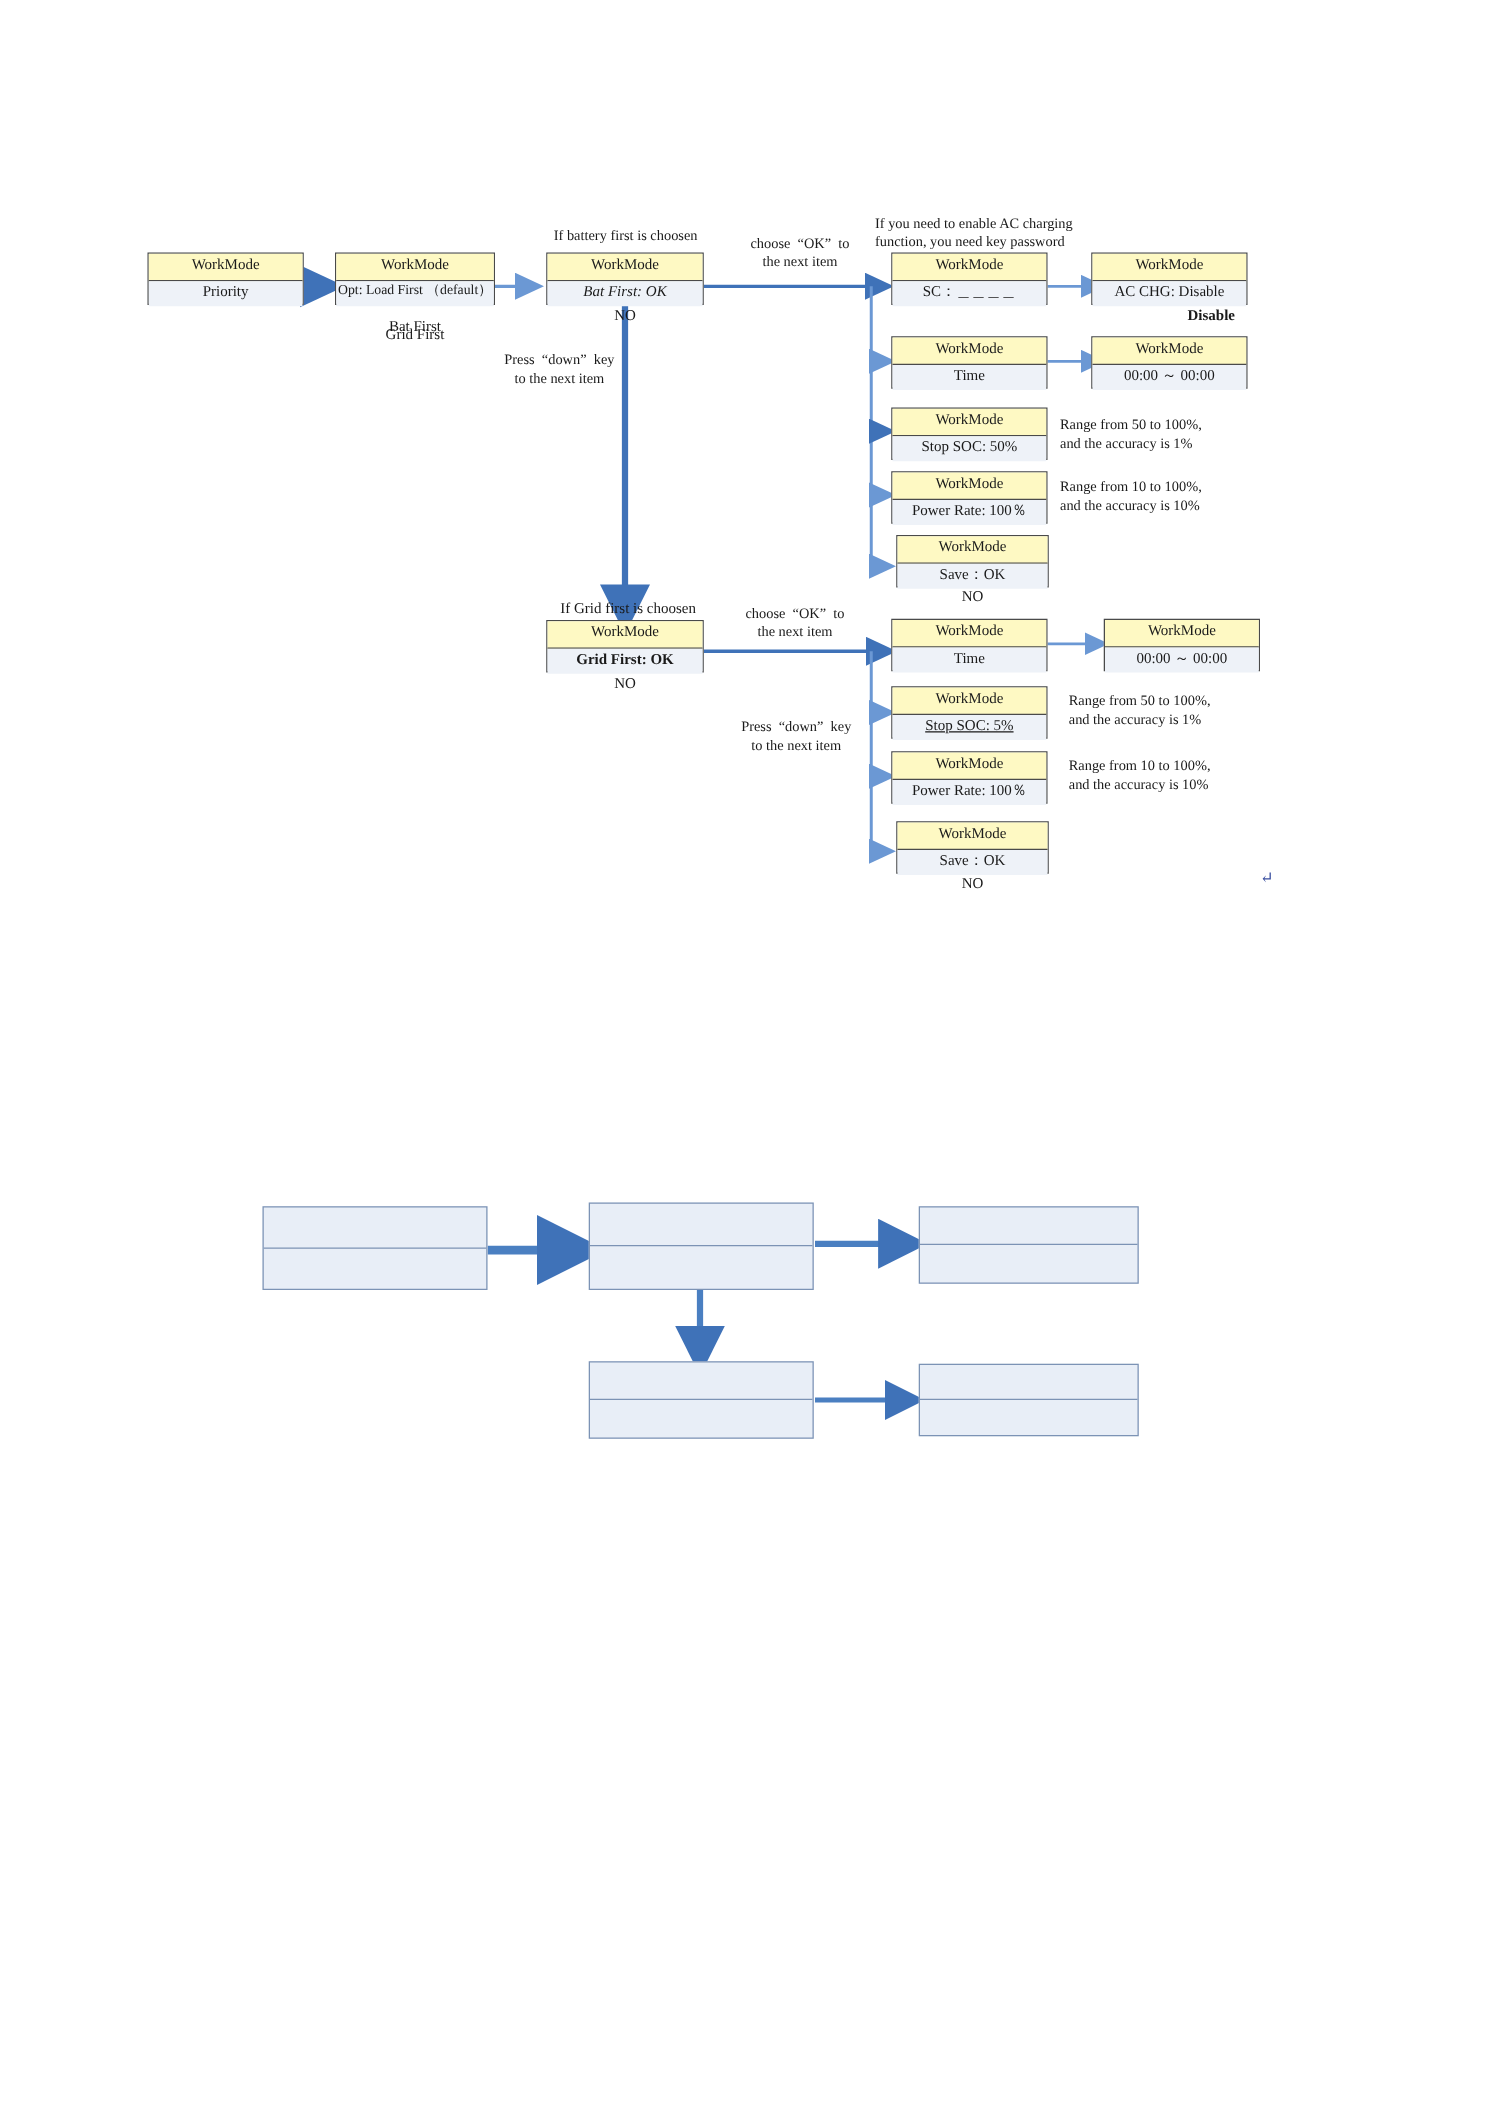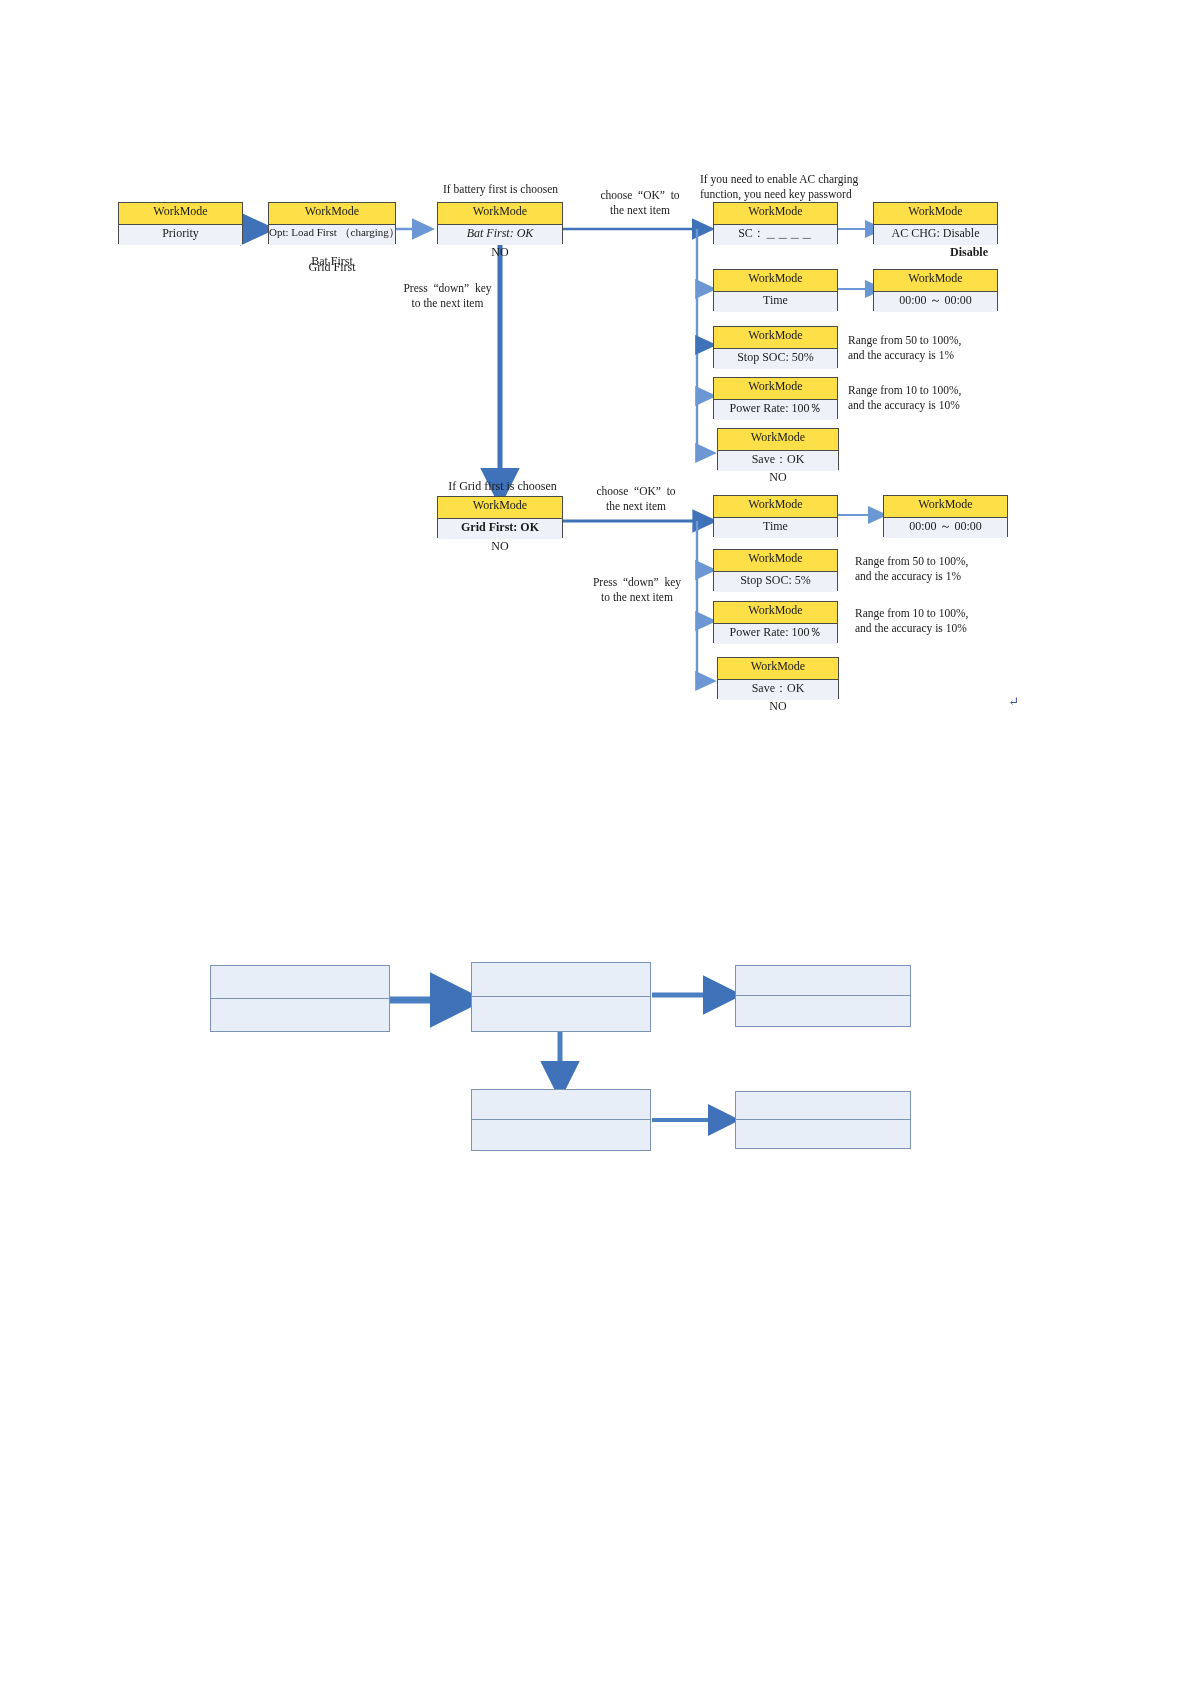--- a/index.html
+++ b/index.html
@@ -25,21 +25,21 @@
   .box {
     position: absolute;
     border: 1.4px solid #4a4a4a;
     background: #eef2f8;
     box-sizing: border-box;
   }
   .box .hdr {
     border-bottom: 1.4px solid #4a4a4a;
     text-align: center;
     line-height: 1.45;
-    background: #fde047;
+    background: #fef9c3;
     white-space: nowrap;
   }
   .box .val {
     text-align: center;
     line-height: 1.45;
     background: #eef2f8;
     white-space: nowrap;
   }
   .undertext {
     position: absolute;
@@ -139,21 +139,21 @@
     <line x1="652" y1="1120" x2="730" y2="1120" stroke="#4a7fc1" stroke-width="4" marker-end="url(#ahbig)"></line>
   </svg>
 
   <div class="box" style="left:118px; top:202px; width:125px; height:42px; font-size:12px;">
     <div class="hdr" style="height:21px;">WorkMode</div>
     <div class="val" style="height:20px;">Priority</div>
   </div>
 
   <div class="box" style="left:268px; top:202px; width:128px; height:42px; font-size:12px;">
     <div class="hdr" style="height:21px;">WorkMode</div>
-    <div class="val" style="height:20px; font-size:11px;">Opt: Load First （charging）</div>
+    <div class="val" style="height:20px; font-size:11px;">Opt: Load First （default）</div>
   </div>
   <div class="undertext" style="left:268px; top:253px; width:128px; font-size:12px;">Bat  First</div>
   <div class="undertext" style="left:268px; top:259px; width:128px; font-size:12px;">Grid  First</div>
 
   <div class="box" style="left:437px; top:202px; width:126px; height:42px; font-size:12px;">
     <div class="hdr" style="height:21px;">WorkMode</div>
     <div class="val" style="height:20px;font-style:italic;">Bat   First: OK</div>
   </div>
   <div class="undertext" style="left:437px; top:244px; width:126px; font-size:12px;">NO</div>
   <div class="caption" style="left:428px; top:182px; width:145px; font-size:11.5px;">If battery first is choosen</div>
@@ -225,21 +225,21 @@
     <div class="val" style="height:20px;">Time</div>
   </div>
 
   <div class="box" style="left:883px; top:495px; width:125px; height:42px; font-size:12px;">
     <div class="hdr" style="height:21px;">WorkMode</div>
     <div class="val" style="height:20px;">00:00 ～ 00:00</div>
   </div>
 
   <div class="box" style="left:713px; top:549px; width:125px; height:42px; font-size:12px;">
     <div class="hdr" style="height:21px;">WorkMode</div>
-    <div class="val" style="height:20px;">Stop SOC: 5%</div>
+    <div class="val" style="height:20px;text-decoration:underline;">Stop SOC: 5%</div>
   </div>
   <div class="note" style="left:855px; top:554px; width:180px; font-size:11.5px;">Range from 50 to 100%,
 and the accuracy is 1%</div>
 
   <div class="box" style="left:713px; top:601px; width:125px; height:42px; font-size:12px;">
     <div class="hdr" style="height:21px;">WorkMode</div>
     <div class="val" style="height:20px;">Power Rate: 100％</div>
   </div>
   <div class="note" style="left:855px; top:606px; width:180px; font-size:11.5px;">Range from 10 to 100%,
 and the accuracy is 10%</div>

